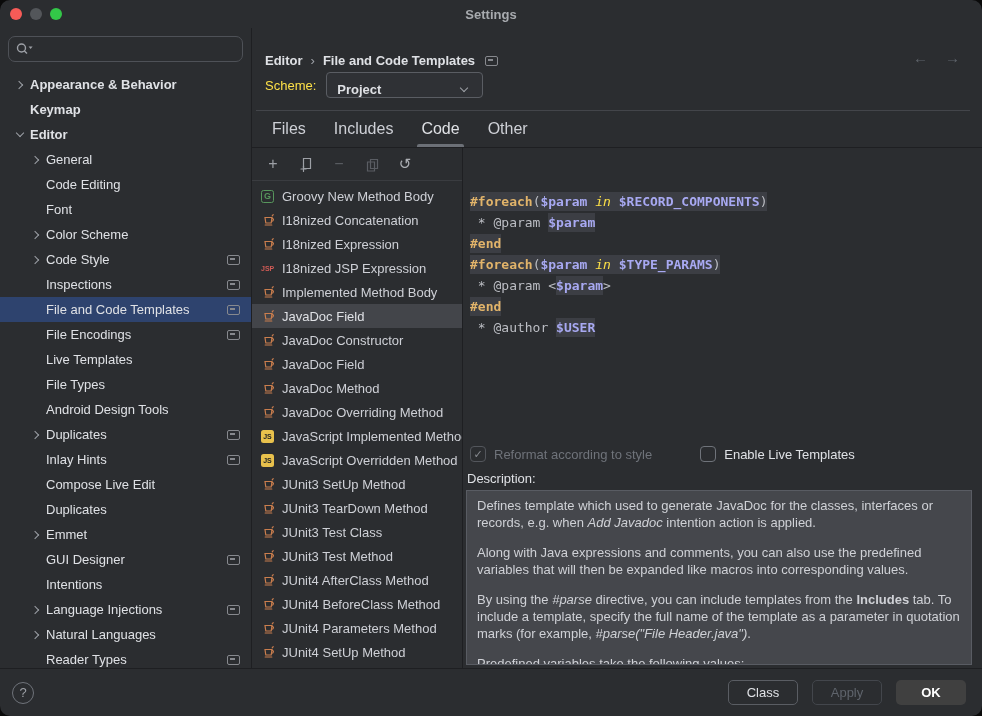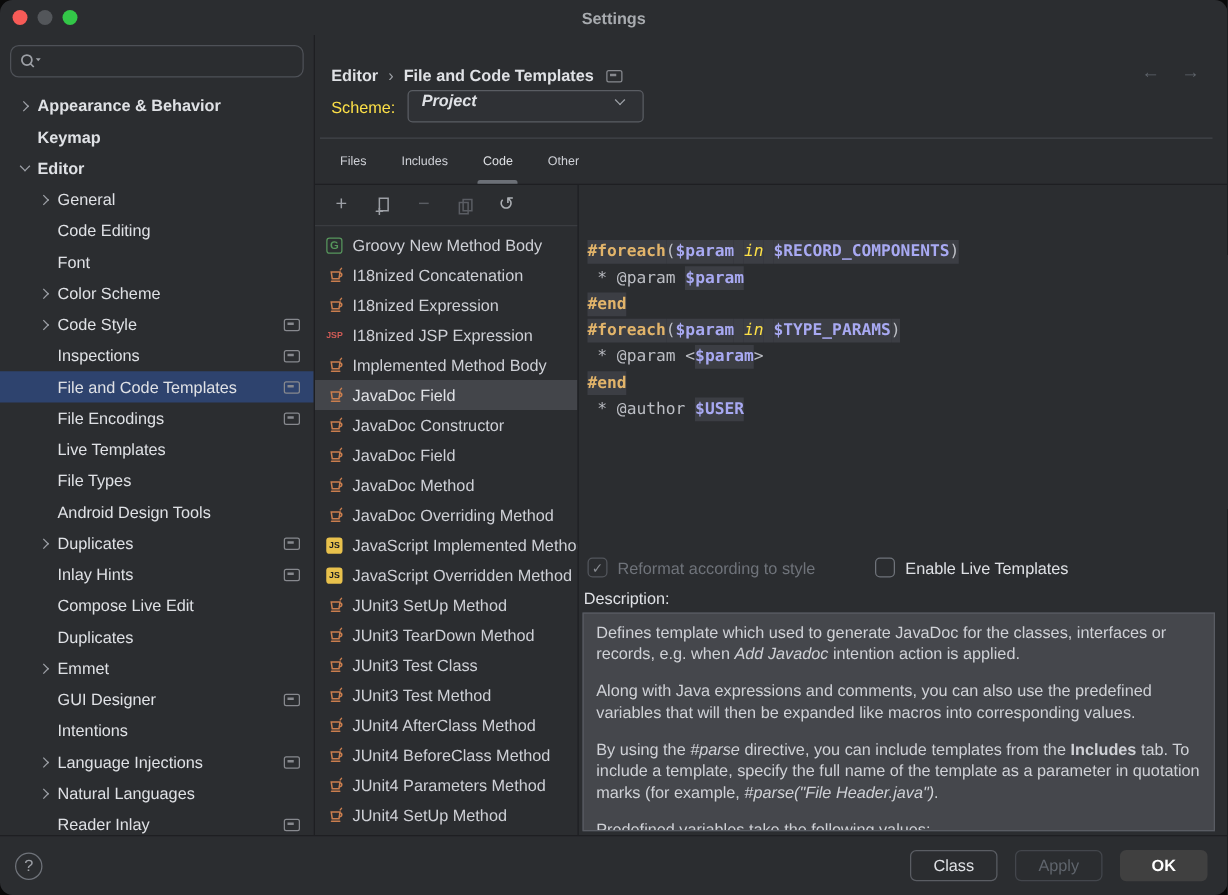--- a/index.html
+++ b/index.html
@@ -36,27 +36,27 @@
   
   .content{flex:1;display:flex;flex-direction:column;min-width:0;}
   .crumb-row{height:40px;flex:none;display:flex;align-items:flex-end;padding:0 22px 0 13px;}
   .breadcrumb{display:flex;align-items:center;gap:8px;}
   .crumb{font-size:13px;font-weight:700;color:#DFE1E5;}
   .crumb-sep{color:#9DA0A6;font-size:13px;}
   .crumb-ind{margin-right:0;margin-left:2px;}
   .nav-arrows{margin-left:auto;display:flex;gap:17px;color:#5F646B;font-size:15px;padding-bottom:2px;}
   .scheme-row{height:34px;flex:none;display:flex;align-items:center;padding-left:13px;}
   .scheme-label{font-size:13px;color:#fde047;}
-  .scheme-select{margin-left:10px;width:189px;height:26px;box-sizing:border-box;border:1px solid #5A5D63;
-                 border-radius:4px;background:#2F3135;display:flex;align-items:flex-start;padding:0 10px;font-style:italic;}
+  .scheme-select{margin-left:10px;width:157px;height:26px;box-sizing:border-box;border:1px solid #5A5D63;
+                 border-radius:4px;background:#2F3135;display:flex;align-items:flex-end;padding:0 10px;}
   .scheme-select .val{font-size:13px;font-weight:700;color:#DFE1E5;}
   .sel-chev{margin-left:auto;}
   .sep1{flex:none;margin:8px 12px 0 4px;border-top:1px solid #43454A;}
   .tabs-row{height:36px;flex:none;display:flex;align-items:stretch;padding-left:6px;}
-  .tab{position:relative;display:flex;align-items:center;padding:0 8px;margin:0 6px;font-size:10px;color:#CED0D6;cursor:default;}
+  .tab{position:relative;display:flex;align-items:center;padding:0 8px;margin:0 6px;font-size:16px;color:#CED0D6;cursor:default;}
   .tab.selected{color:#DFE1E5;}
   .tab.selected::after{content:"";position:absolute;left:4px;right:4px;bottom:0;height:3px;background:#6C7077;border-radius:2px 2px 0 0;}
   .content-body{flex:1;border-top:1px solid #1E1F22;display:flex;min-height:0;}
   
   .list-panel{width:210px;flex:none;border-right:1px solid #1E1F22;display:flex;flex-direction:column;overflow:hidden;}
   .list-toolbar{height:32px;flex:none;border-bottom:1px solid #3A3C40;display:flex;align-items:center;gap:17px;padding-left:13px;}
   .tb-btn{display:flex;align-items:center;justify-content:center;width:16px;height:16px;color:#9DA0A6;font-size:16px;line-height:16px;}
   .tb-btn.disabled{color:#5A5D63;}
   .list-items{flex:1;overflow:hidden;padding-top:3px;}
   .tpl-row{height:24px;display:flex;align-items:center;padding-left:9px;font-size:13px;color:#CED0D6;white-space:nowrap;overflow:hidden;}
@@ -247,21 +247,21 @@
             <span class="side-spacer"></span>
             <span class="indicator"></span>
           </div>
           <div class="side-row lv1">
             <span class="chev right"></span>
             <span class="side-label">Natural Languages</span>
             <span class="side-spacer"></span>
           </div>
           <div class="side-row lv1">
             <span class="chev none"></span>
-            <span class="side-label">Reader Inlay</span>
+            <span class="side-label">Reader Types</span>
             <span class="side-spacer"></span>
             <span class="indicator"></span>
           </div>
         </div>
     </aside>
 
     <section class="content">
       <div class="crumb-row">
         <div class="breadcrumb">
           <span class="crumb">Editor</span>

